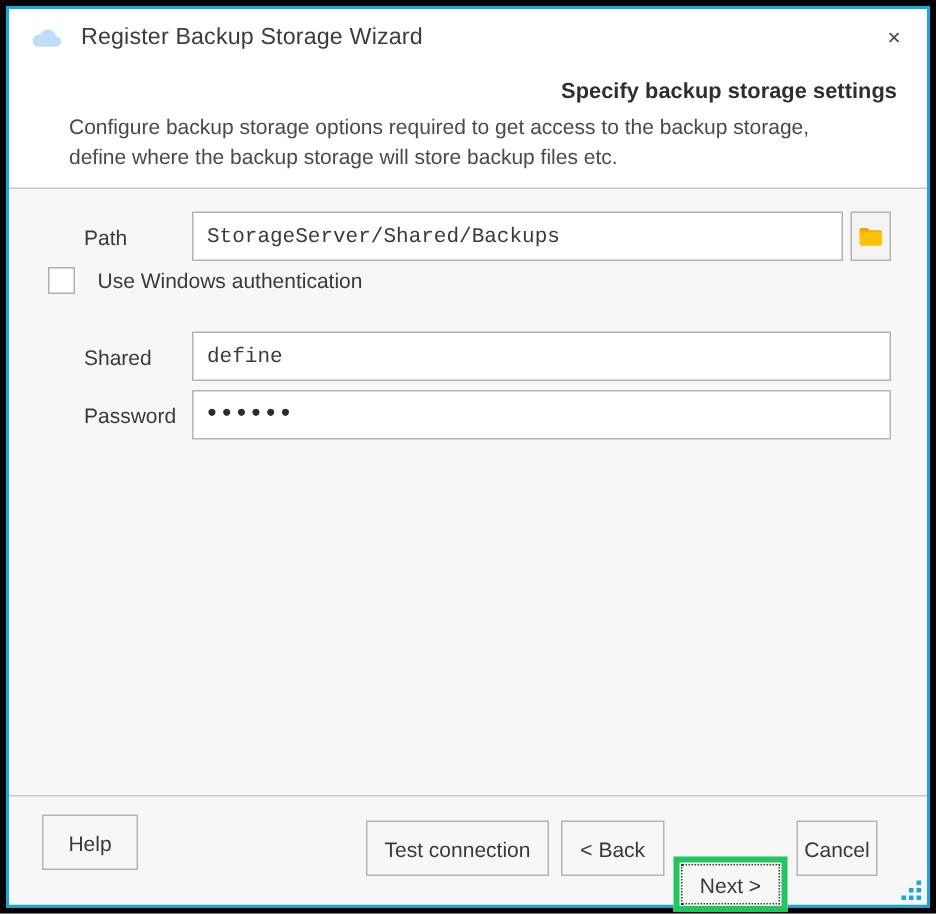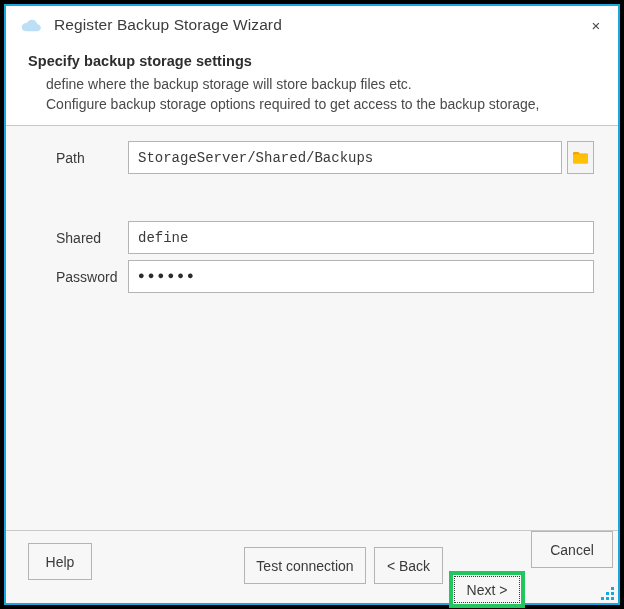--- a/index.html
+++ b/index.html
@@ -69,20 +69,21 @@
     padding: 9px 20px 11px 22px;
     flex: 0 0 auto;
     border-bottom: 1px solid #c8c8c8;
   }
   .header-title {
     font-size: 14.5px;
     font-weight: bold;
     color: #2e2e2e;
     margin-bottom: 5px;
     letter-spacing: 0.05px;
+    text-align: right;
   }
   .header-desc-line {
     font-size: 14px;
     color: #4a4a4a;
     padding-left: 18px;
     line-height: 20px;
     white-space: nowrap;
   }
   
   .form-body {
@@ -223,37 +224,41 @@
   <div class="title-bar">
     <svg class="cloud-icon" viewBox="0 0 22 16">
       <path d="M5.4 14.2h11.6c2.2 0 3.8-1.6 3.8-3.5 0-1.9-1.5-3.4-3.5-3.5-0.4-2.6-2.6-4.5-5.3-4.5-2.3 0-4.3 1.4-5.1 3.4-0.2 0-0.4-0.1-0.6-0.1-2.5 0-4.5 1.9-4.5 4.1 0 2.2 1.6 4.1 3.6 4.1z" fill="#bcdff5"></path>
     </svg>
     <div class="title-text">Register Backup Storage Wizard</div>
     <div class="close-button">×</div>
   </div>
 
   <div class="header-block">
     <div class="header-title">Specify backup storage settings</div>
+    <div class="header-desc-line">Configure backup storage options required to get access to the backup storage,</div>
     <div class="header-desc-line">define where the backup storage will store backup files etc.</div>
-    <div class="header-desc-line">Configure backup storage options required to get access to the backup storage,</div>
   </div>
 
   <div class="form-body">
 
     <div class="form-row" style="left:26px; top:15px; width:562px;">
       <div class="field-label">Path</div>
       <div class="text-input" style="width:453px;" title="">StorageServer/Shared/Backups</div>
       <div class="browse-button">
         <svg class="folder-glyph" viewBox="0 0 17 14">
           <path d="M1 2.2c0-0.7 0.5-1.2 1.2-1.2h4.2l1.3 1.5h7.1c0.7 0 1.2 0.5 1.2 1.2v1.1H1z" fill="#f5a300"></path>
           <rect x="1" y="3.3" width="15" height="9.5" rx="1.4" fill="#ffc107"></rect>
         </svg>
       </div>
     </div>
 
+    <div class="checkbox-row">
+      <div class="checkbox-box"></div>
+      <div class="checkbox-label">Use Windows authentication</div>
+    </div>
 
     <div class="form-row" style="left:26px; top:95px; width:562px;">
       <div class="field-label">Shared</div>
       <div class="text-input" style="width:484px;" title="">define</div>
     </div>
 
     <div class="form-row" style="left:26px; top:134px; width:562px;">
       <div class="field-label">Password</div>
       <div class="text-input" style="width:484px;">
         <span class="pw-dots">●●●●●●</span>
@@ -263,21 +268,21 @@
   </div>
 
   <div class="footer">
     <div class="btn" style="left:22px; top:12px; width:64px;">Help</div>
     <div class="btn" style="left:238px; top:16px; width:122px;">Test connection</div>
     <div class="btn" style="left:368px; top:16px; width:69px;">&lt; Back</div>
     <div class="btn focused" style="left:443px; top:16px; width:76px;">
       <span>Next &gt;</span>
       <span class="focus-ring"></span>
     </div>
-    <div class="btn" style="left:525px; top:0; width:82px;">Cancel</div>
+    <div class="btn" style="left:525px; top:16px; width:54px;">Cancel</div>
 
     <div class="resize-grip">
       <div class="grip-dot" style="left:9px; top:0px;"></div>
       <div class="grip-dot" style="left:9px; top:5px;"></div>
       <div class="grip-dot" style="left:4px; top:5px;"></div>
       <div class="grip-dot" style="left:9px; top:10px;"></div>
       <div class="grip-dot" style="left:4px; top:10px;"></div>
       <div class="grip-dot" style="left:-1px; top:10px;"></div>
     </div>
   </div>

